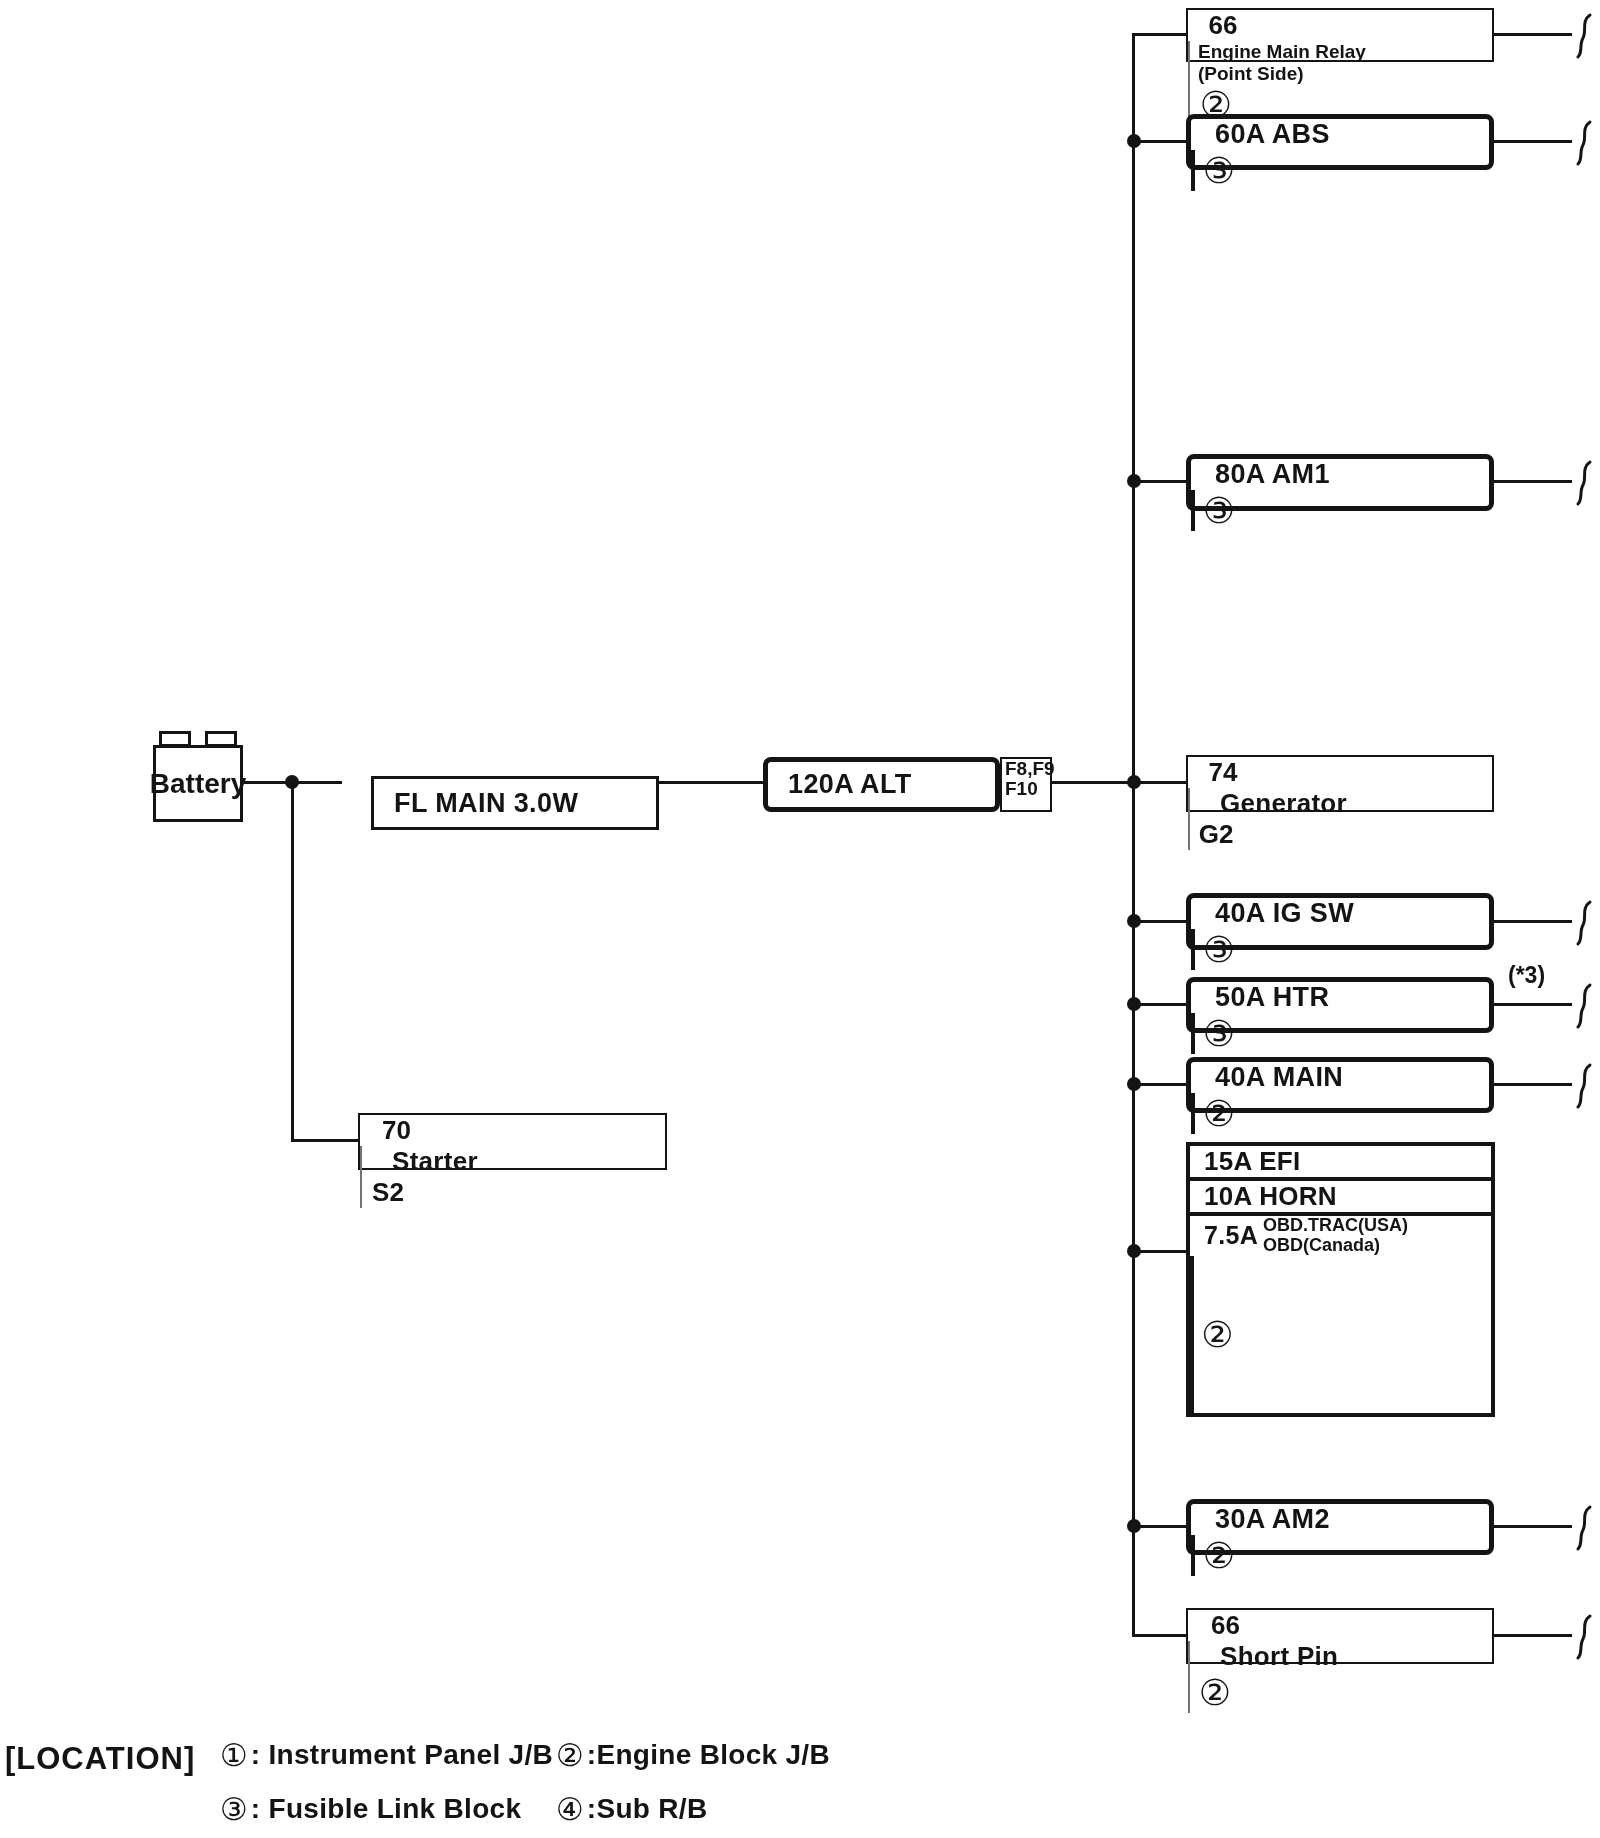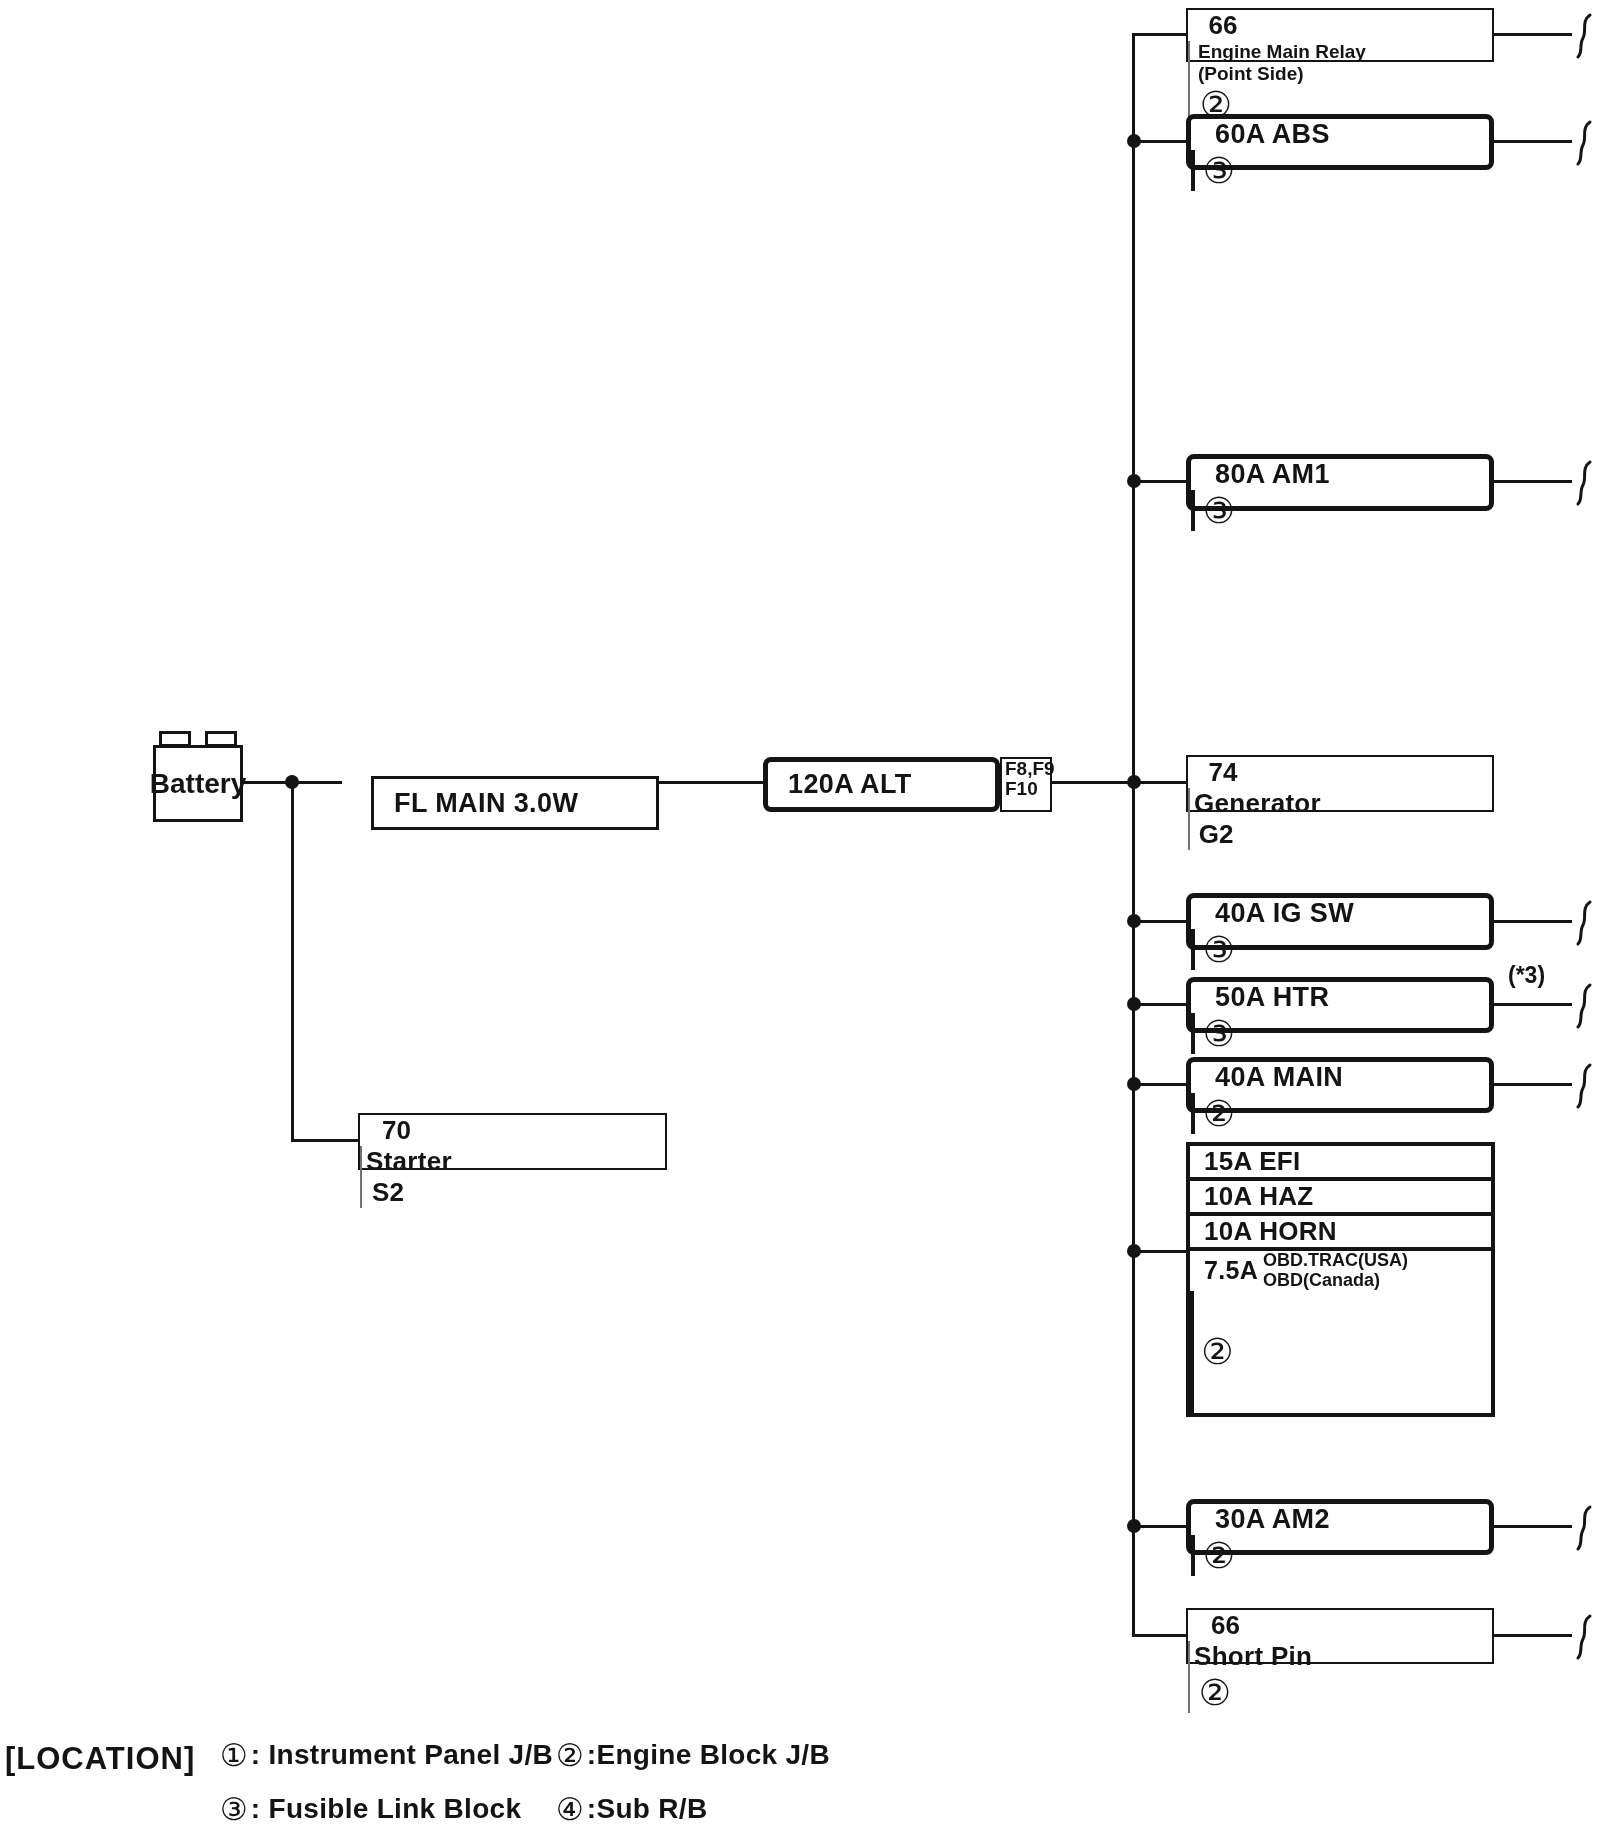--- a/index.html
+++ b/index.html
@@ -12,21 +12,21 @@
   .box.b3{border-width:3px;}
   .box.b4{border-width:4px;}
   .cell{display:flex;align-items:center;box-sizing:border-box;height:100%;}
   .grow{flex:1;}
   .div2{border-left:2px solid #737373;}
   .div4{border-left:4px solid #141414;}
   .t{font-weight:bold;font-size:27px;letter-spacing:.4px;white-space:nowrap;}
   .t26{font-weight:bold;font-size:26px;letter-spacing:.3px;white-space:nowrap;}
   .num{justify-content:center;font-weight:bold;font-size:26px;}
   .pad{padding-left:24px;}
-  .pad14{padding-left:4px;}
+  .pad14{padding-left:30px;}
   .circ{justify-content:center;font-family:"DejaVu Sans",sans-serif;font-size:36px;font-weight:400;}
   .twoline{display:flex;flex-direction:column;justify-content:center;padding-left:8px;
            font-weight:bold;font-size:19px;line-height:1.14;white-space:nowrap;}
   .tag{display:flex;flex-direction:column;justify-content:center;padding-left:3px;
        font-weight:bold;font-size:19px;line-height:1.05;white-space:nowrap;}
   .fuserows{flex:1;display:flex;flex-direction:column;}
   .fuserow{flex:1;display:flex;align-items:center;padding-left:14px;}
   .fuserow + .fuserow{border-top:4px solid #141414;}
   .obdwrap{display:flex;align-items:center;}
   .obdlines{display:flex;flex-direction:column;margin-left:5px;font-weight:bold;
@@ -170,21 +170,20 @@
   </div>
 
   <div class="box thick" style="left:1186px;top:1057px;width:308px;height:56px;">
     <div class="cell grow t pad">40A MAIN</div>
     <div class="cell circ div4" style="width:52px;">②</div>
   </div>
 
   <div class="box b4" style="left:1186px;top:1142px;width:309px;height:275px;">
     <div class="fuserows">
       <div class="fuserow t26">15A EFI</div>
-      <div class="fuserow t26">10A HAZ</div>
       <div class="fuserow t26">10A HORN</div>
       <div class="fuserow">
         <div class="obdwrap">
           <span class="t26" style="font-size:25px;">7.5A</span>
           <span class="obdlines">
             <span>OBD.TRAC(USA)</span>
             <span>OBD(Canada)</span>
           </span>
         </div>
       </div>

